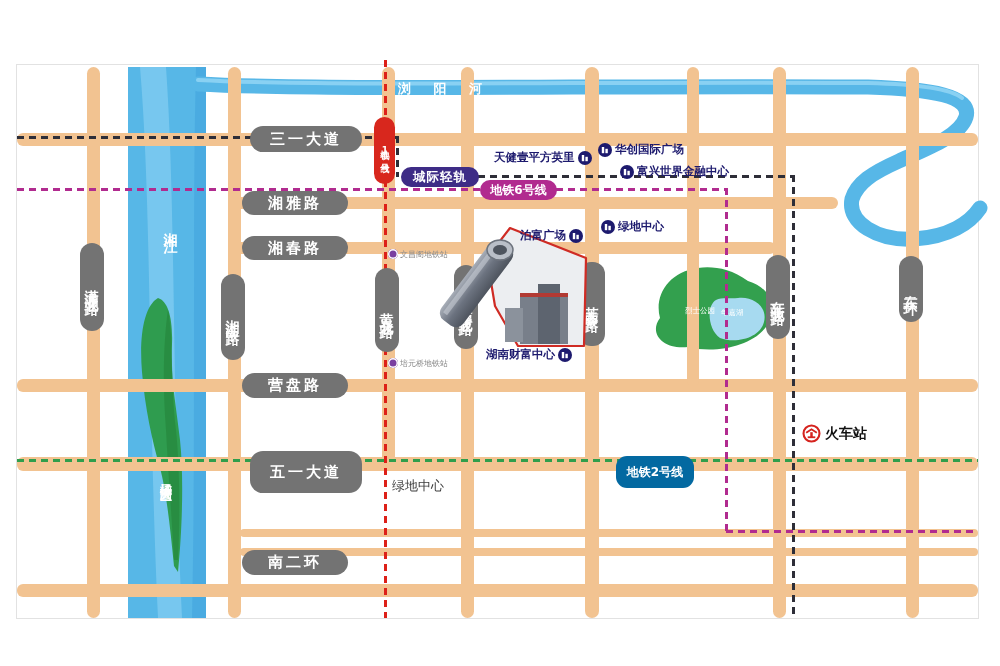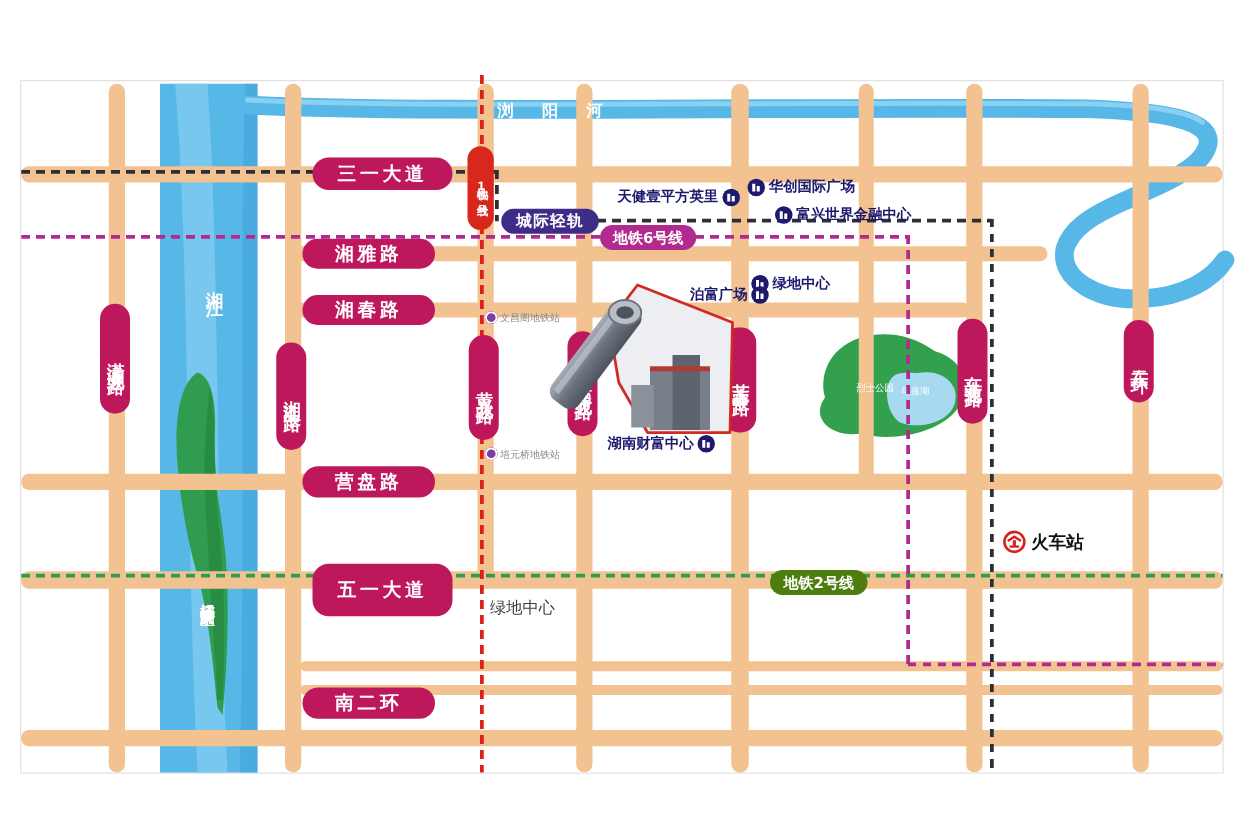--- a/index.html
+++ b/index.html
@@ -8,21 +8,21 @@
   #stage{position:absolute;left:0;top:0;width:1000px;height:666px;background:#fff;}
   .abs{position:absolute;}
   
   #frame{position:absolute;left:16px;top:64px;width:963px;height:555px;
          border:1px solid #e2e2e2;box-sizing:border-box;}
   
   .road-h,.road-v{position:absolute;background:#f2c391;}
   .road-h{border-radius:6px;}
   .road-v{border-radius:7px;}
   
-  .pill{position:absolute;background:#be185d;display:flex;align-items:center;justify-content:center;
+  .pill{position:absolute;background:#737373;display:flex;align-items:center;justify-content:center;
         color:#fff;font-weight:bold;z-index:14;}
   .pill-h{border-radius:13px;font-size:15px;letter-spacing:3px;}
   .pill-v{border-radius:12px;font-size:14px;writing-mode:vertical-rl;text-orientation:upright;letter-spacing:4px;}
   
   .dash-h,.dash-v{position:absolute;z-index:10;}
   .dash-h{height:3px;}
   .dash-v{width:3px;}
   .c-red.dash-v{background:repeating-linear-gradient(180deg,#dd2018 0 7px,transparent 7px 12px);}
   .c-green.dash-h{background:repeating-linear-gradient(90deg,#2f9e4c 0 7px,transparent 7px 12px);}
   .c-m6.dash-h{background:repeating-linear-gradient(90deg,#b12b8f 0 7px,transparent 7px 12px);}
@@ -125,21 +125,21 @@
   <div class="pill pill-v" style="left:221px;top:274px;width:24px;height:86px;">湘江中路</div>
   <div class="pill pill-v" style="left:375px;top:268px;width:24px;height:84px;">黄兴北路</div>
   <div class="pill pill-v" style="left:454px;top:265px;width:24px;height:84px;">蔡锷北路</div>
   <div class="pill pill-v" style="left:579px;top:262px;width:26px;height:84px;">芙蓉中路</div>
   <div class="pill pill-v" style="left:766px;top:255px;width:24px;height:84px;">车站北路</div>
   <div class="pill pill-v" style="left:899px;top:256px;width:24px;height:66px;">东二环</div>
 
   <div class="badge badge-v" style="left:374px;top:117px;width:21px;height:67px;background:#d8271d;font-size:9px;letter-spacing:1px;">地铁1号线</div>
   <div class="badge" style="left:401px;top:167px;width:78px;height:20px;background:#3e2c86;font-size:12.5px;letter-spacing:1px;">城际轻轨</div>
   <div class="badge" style="left:480px;top:180px;width:77px;height:20px;background:#b12b8f;font-size:12px;">地铁6号线</div>
-  <div class="badge" style="left:616px;top:456px;width:78px;height:20px;background:#4d7c0f;font-size:12px;">地铁2号线</div>
+  <div class="badge" style="left:616px;top:456px;width:78px;height:32px;background:#0369a1;font-size:12px;">地铁2号线</div>
 
   <svg class="abs" style="left:460px;top:215px;z-index:18;" width="140" height="150" viewBox="460 215 140 150">
     <defs>
       <linearGradient id="tg" x1="0" y1="0" x2="1" y2="0">
         <stop offset="0" stop-color="#a8aeb8"></stop>
           <stop offset="0.5" stop-color="#6c7380"></stop>
           <stop offset="1" stop-color="#4e545e"></stop>
       </linearGradient>
     </defs>
     <path d="M510,228 L586,258 L584,346 L518,346 L495,306 L487,258 Z" fill="#eceef1" stroke="#cf2b24" stroke-width="2.2" stroke-linejoin="round"></path>
@@ -180,21 +180,21 @@
     <span>富兴世界金融中心</span>
   </div>
   <div class="poi" style="left:601px;top:219px;">
     <svg width="14" height="14" viewBox="0 0 14 14">
         <circle cx="7" cy="7" r="7" fill="#1d1a6e"></circle>
         <rect x="3.8" y="4" width="2.4" height="6.2" fill="#fff"></rect>
         <rect x="7.4" y="5.8" width="2.4" height="4.4" fill="#fff"></rect>
       </svg>
     <span>绿地中心</span>
   </div>
-  <div class="poi" style="left:552px;top:228px;justify-content:center;">
+  <div class="poi" style="left:520px;top:228px;justify-content:center;">
     <span>泊富广场</span>
     <svg width="14" height="14" viewBox="0 0 14 14">
         <circle cx="7" cy="7" r="7" fill="#1d1a6e"></circle>
         <rect x="3.8" y="4" width="2.4" height="6.2" fill="#fff"></rect>
         <rect x="7.4" y="5.8" width="2.4" height="4.4" fill="#fff"></rect>
       </svg>
   </div>
   <div class="poi" style="left:486px;top:347px;">
     <span>湖南财富中心</span>
     <svg width="14" height="14" viewBox="0 0 14 14">

